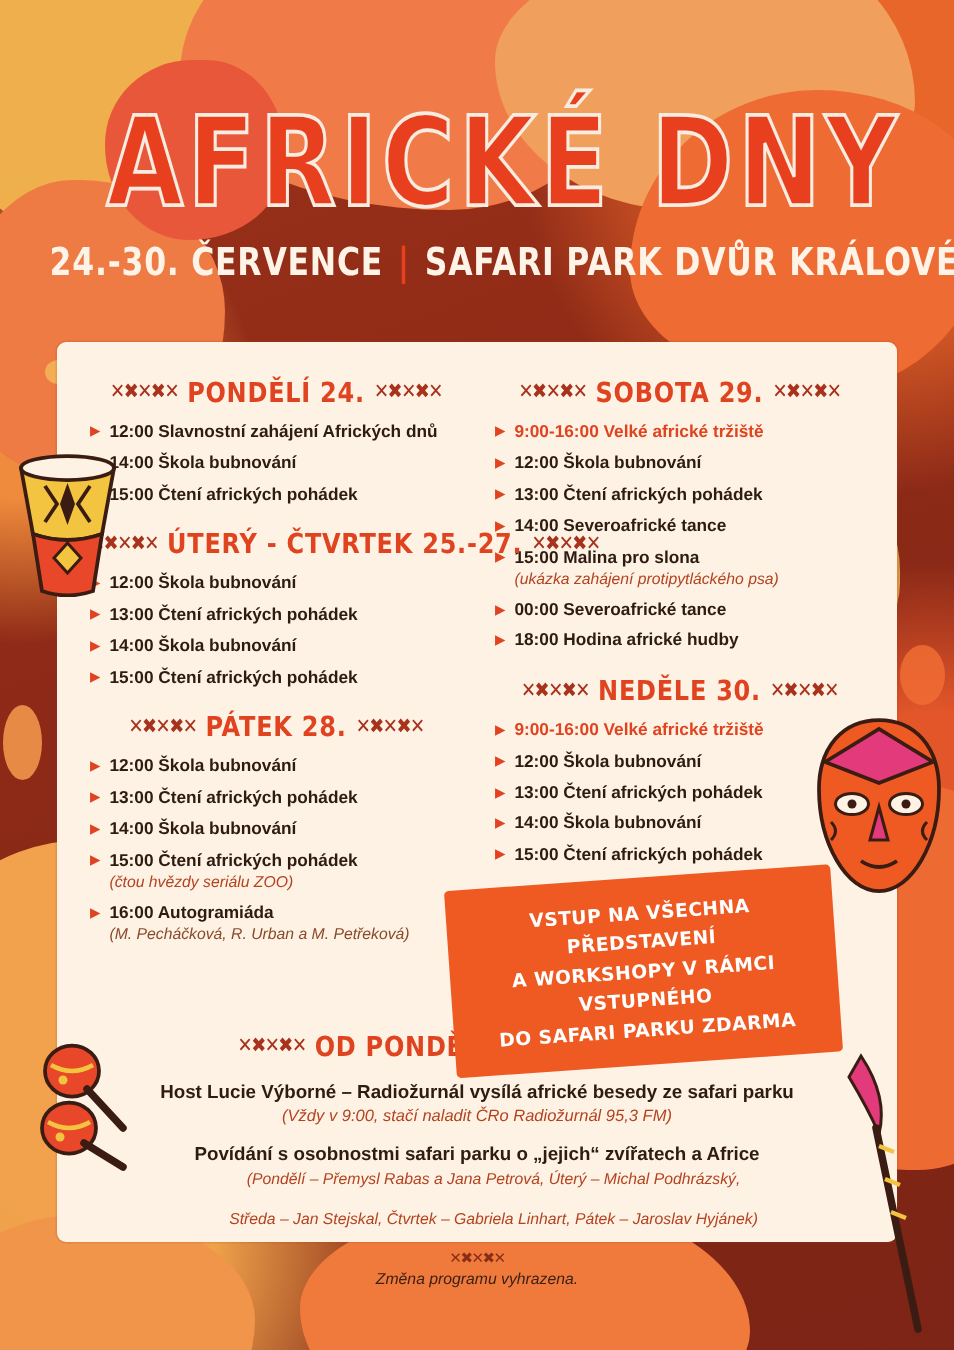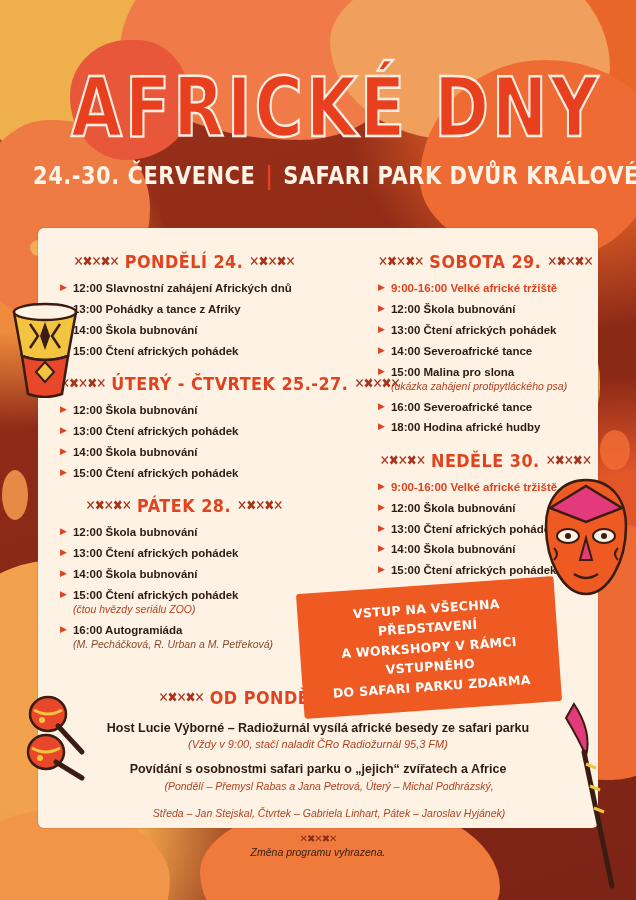--- a/index.html
+++ b/index.html
@@ -87,21 +87,20 @@
     height: 600px;
     background: #fdf2e4;
     border-radius: 6px;
     box-shadow: 0 0 0 1px rgba(150,70,30,.15);
     z-index: 4;
   }
   .card-cols {
     display: flex;
     padding: 22px 22px 10px 22px;
     box-sizing: border-box;
-    gap: 48px;
   }
   .col { width: 50%; box-sizing: border-box; }
   .col-left { padding-right: 10px; }
   .col-right { padding-left: 12px; }
 
   .day-head {
     text-align: center;
     font-family: "DejaVu Sans", sans-serif;
     font-weight: bold;
     font-size: 16px;
@@ -242,24 +241,20 @@
     <div class="card-cols">
       <div class="col col-left">
           <div class="day-head"><span class="orn">✕✖✕✖✕</span> <span>PONDĚLÍ 24.</span> <span class="orn">✕✖✕✖✕</span></div>
           <ul class="items">
             <li class="item">
               <span class="bullet">▶</span>
               <span><span class="item-text">12:00 Slavnostní zahájení Afrických dnů</span></span>
             </li>
             <li class="item">
               <span class="bullet">▶</span>
-              <span><span class="item-text">13:00 Pohádky a tance z Afriky</span></span>
-            </li>
-            <li class="item">
-              <span class="bullet">▶</span>
               <span><span class="item-text">14:00 Škola bubnování</span></span>
             </li>
             <li class="item">
               <span class="bullet">▶</span>
               <span><span class="item-text">15:00 Čtení afrických pohádek</span></span>
             </li>
           </ul>
           <div class="day-head"><span class="orn">✕✖✕✖✕</span> <span>ÚTERÝ - ČTVRTEK 25.-27.</span> <span class="orn">✕✖✕✖✕</span></div>
           <ul class="items">
             <li class="item">
@@ -321,21 +316,21 @@
             <li class="item">
               <span class="bullet">▶</span>
               <span><span class="item-text">14:00 Severoafrické tance</span></span>
             </li>
             <li class="item">
               <span class="bullet">▶</span>
               <span><span class="item-text">15:00 Malina pro slona</span><span class="sub-note">(ukázka zahájení protipytláckého psa)</span></span>
             </li>
             <li class="item">
               <span class="bullet">▶</span>
-              <span><span class="item-text">16:00 Severoafrické tance</span></span>
+              <span><span class="item-text">00:00 Severoafrické tance</span></span>
             </li>
             <li class="item">
               <span class="bullet">▶</span>
               <span><span class="item-text">18:00 Hodina africké hudby</span></span>
             </li>
           </ul>
           <div class="day-head"><span class="orn">✕✖✕✖✕</span> <span>NEDĚLE 30.</span> <span class="orn">✕✖✕✖✕</span></div>
           <ul class="items">
             <li class="item">
               <span class="bullet">▶</span>

